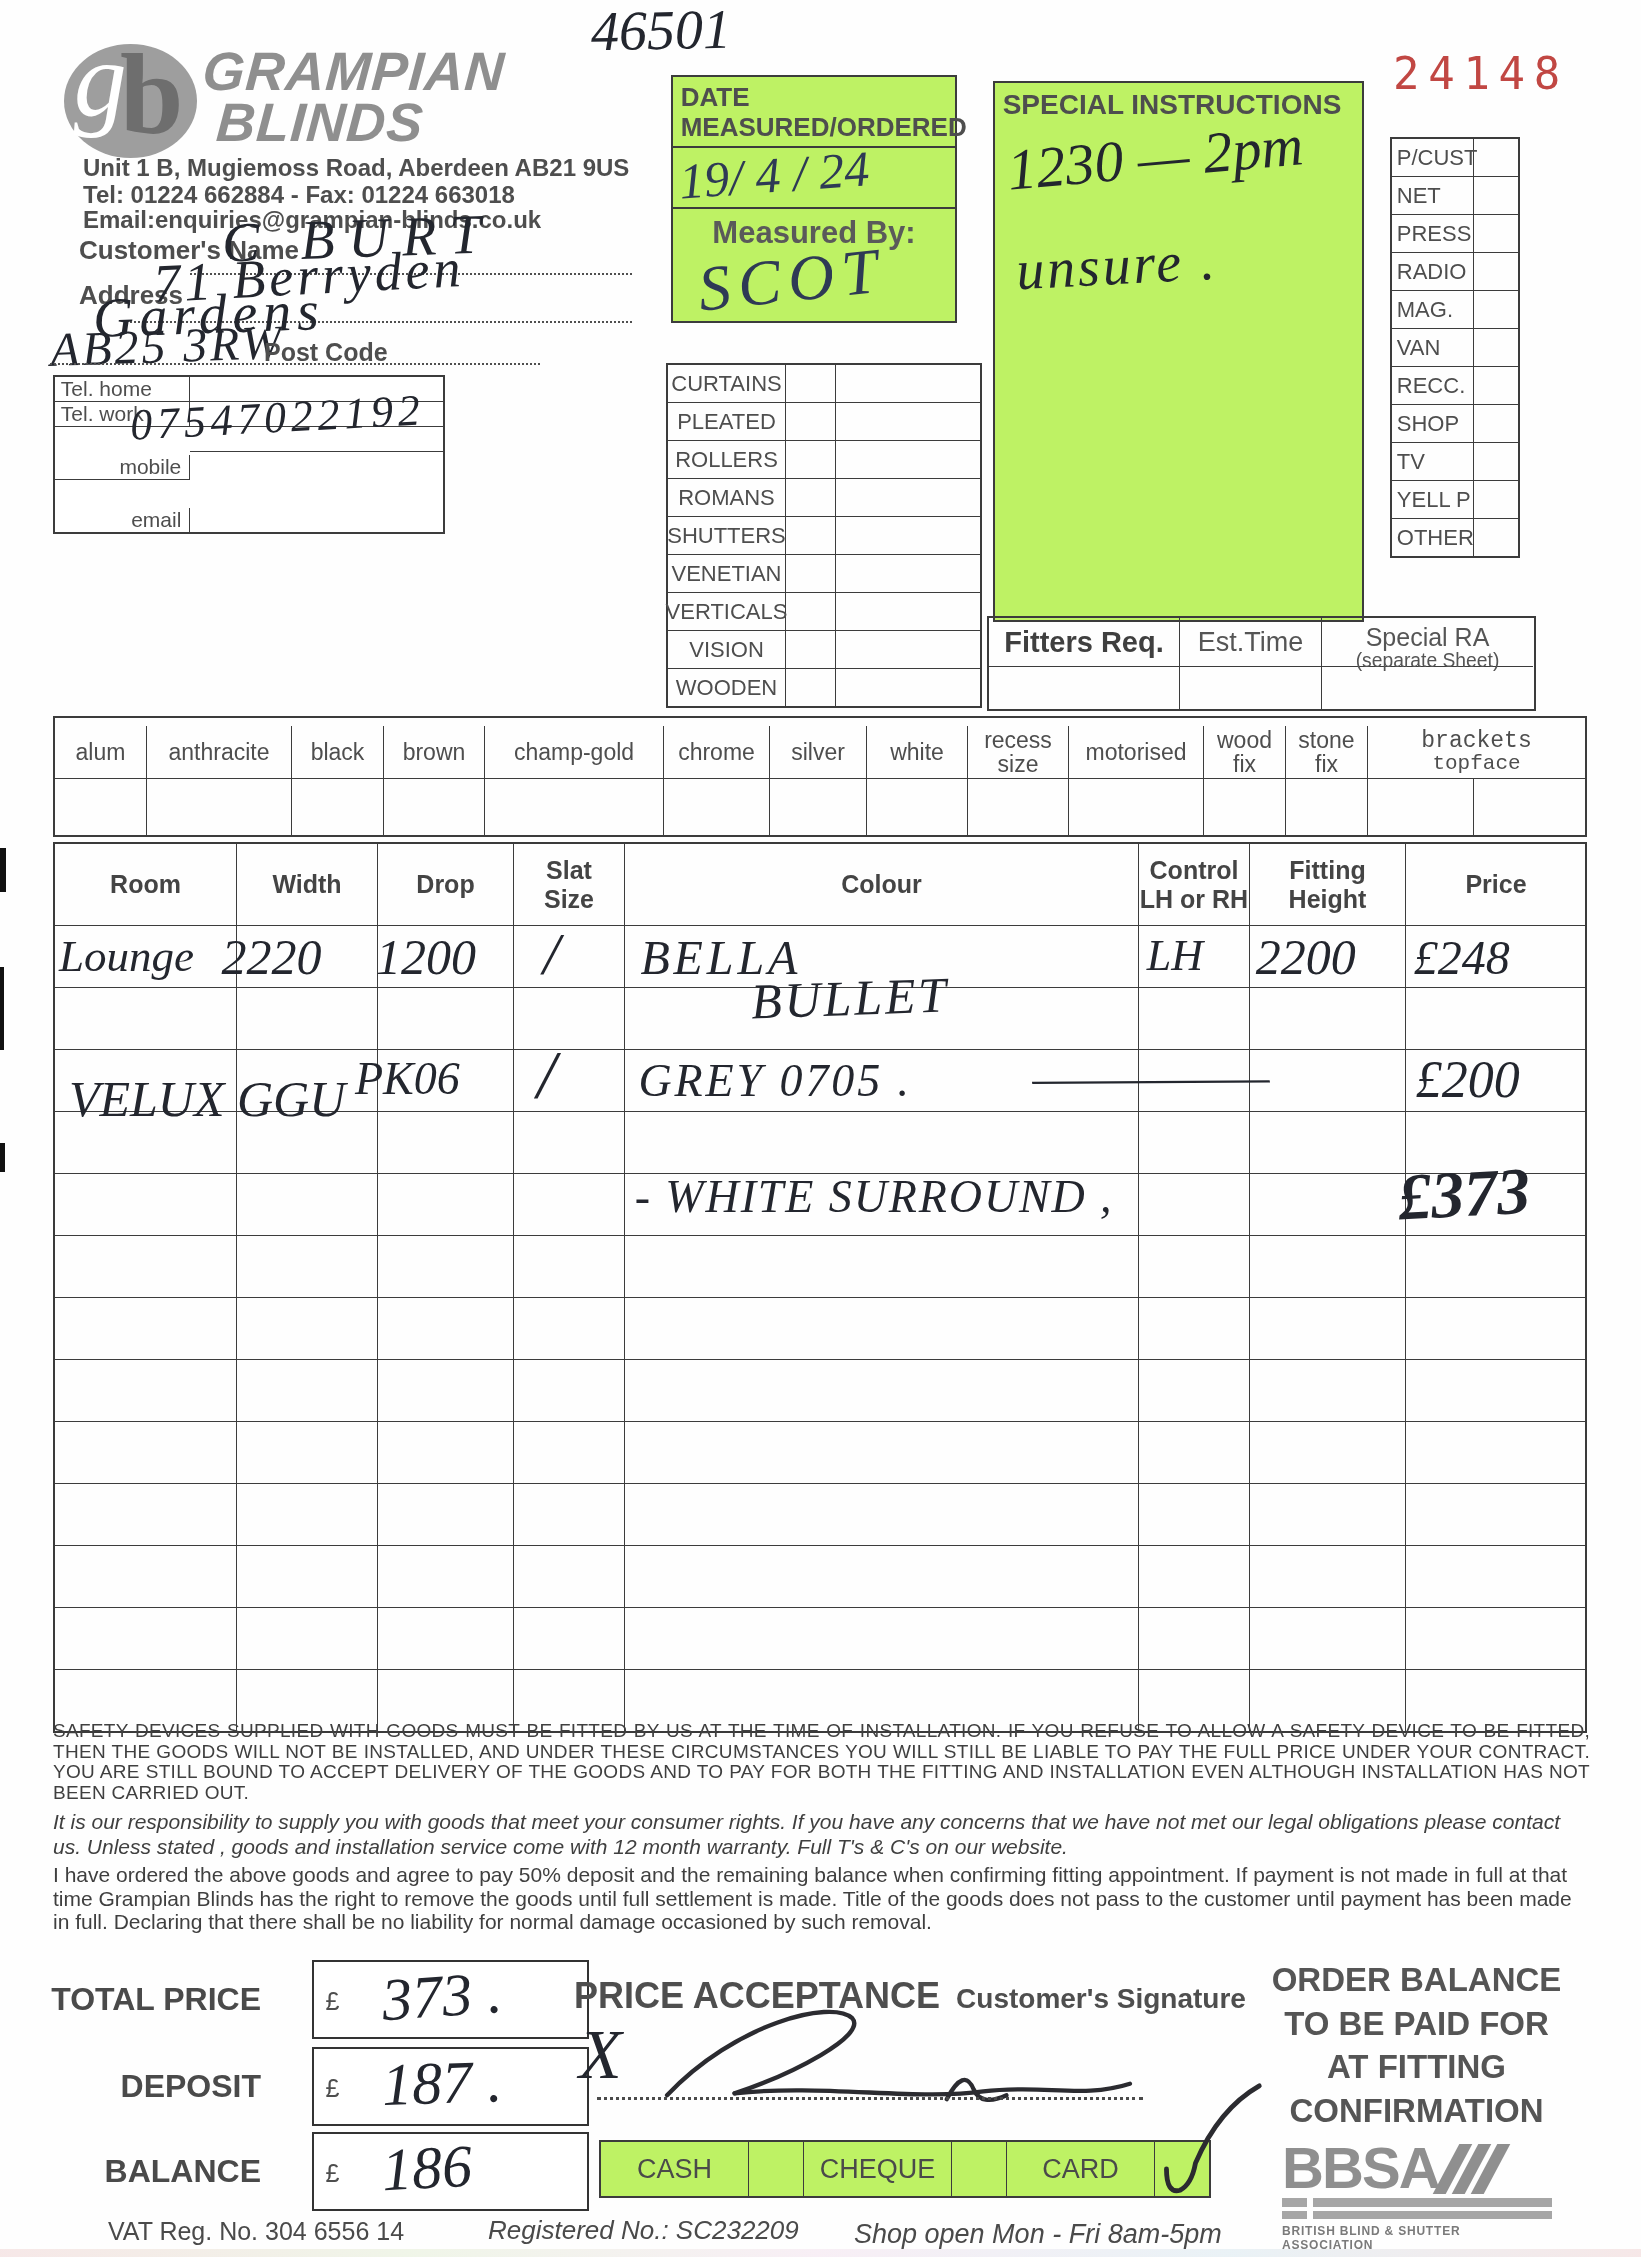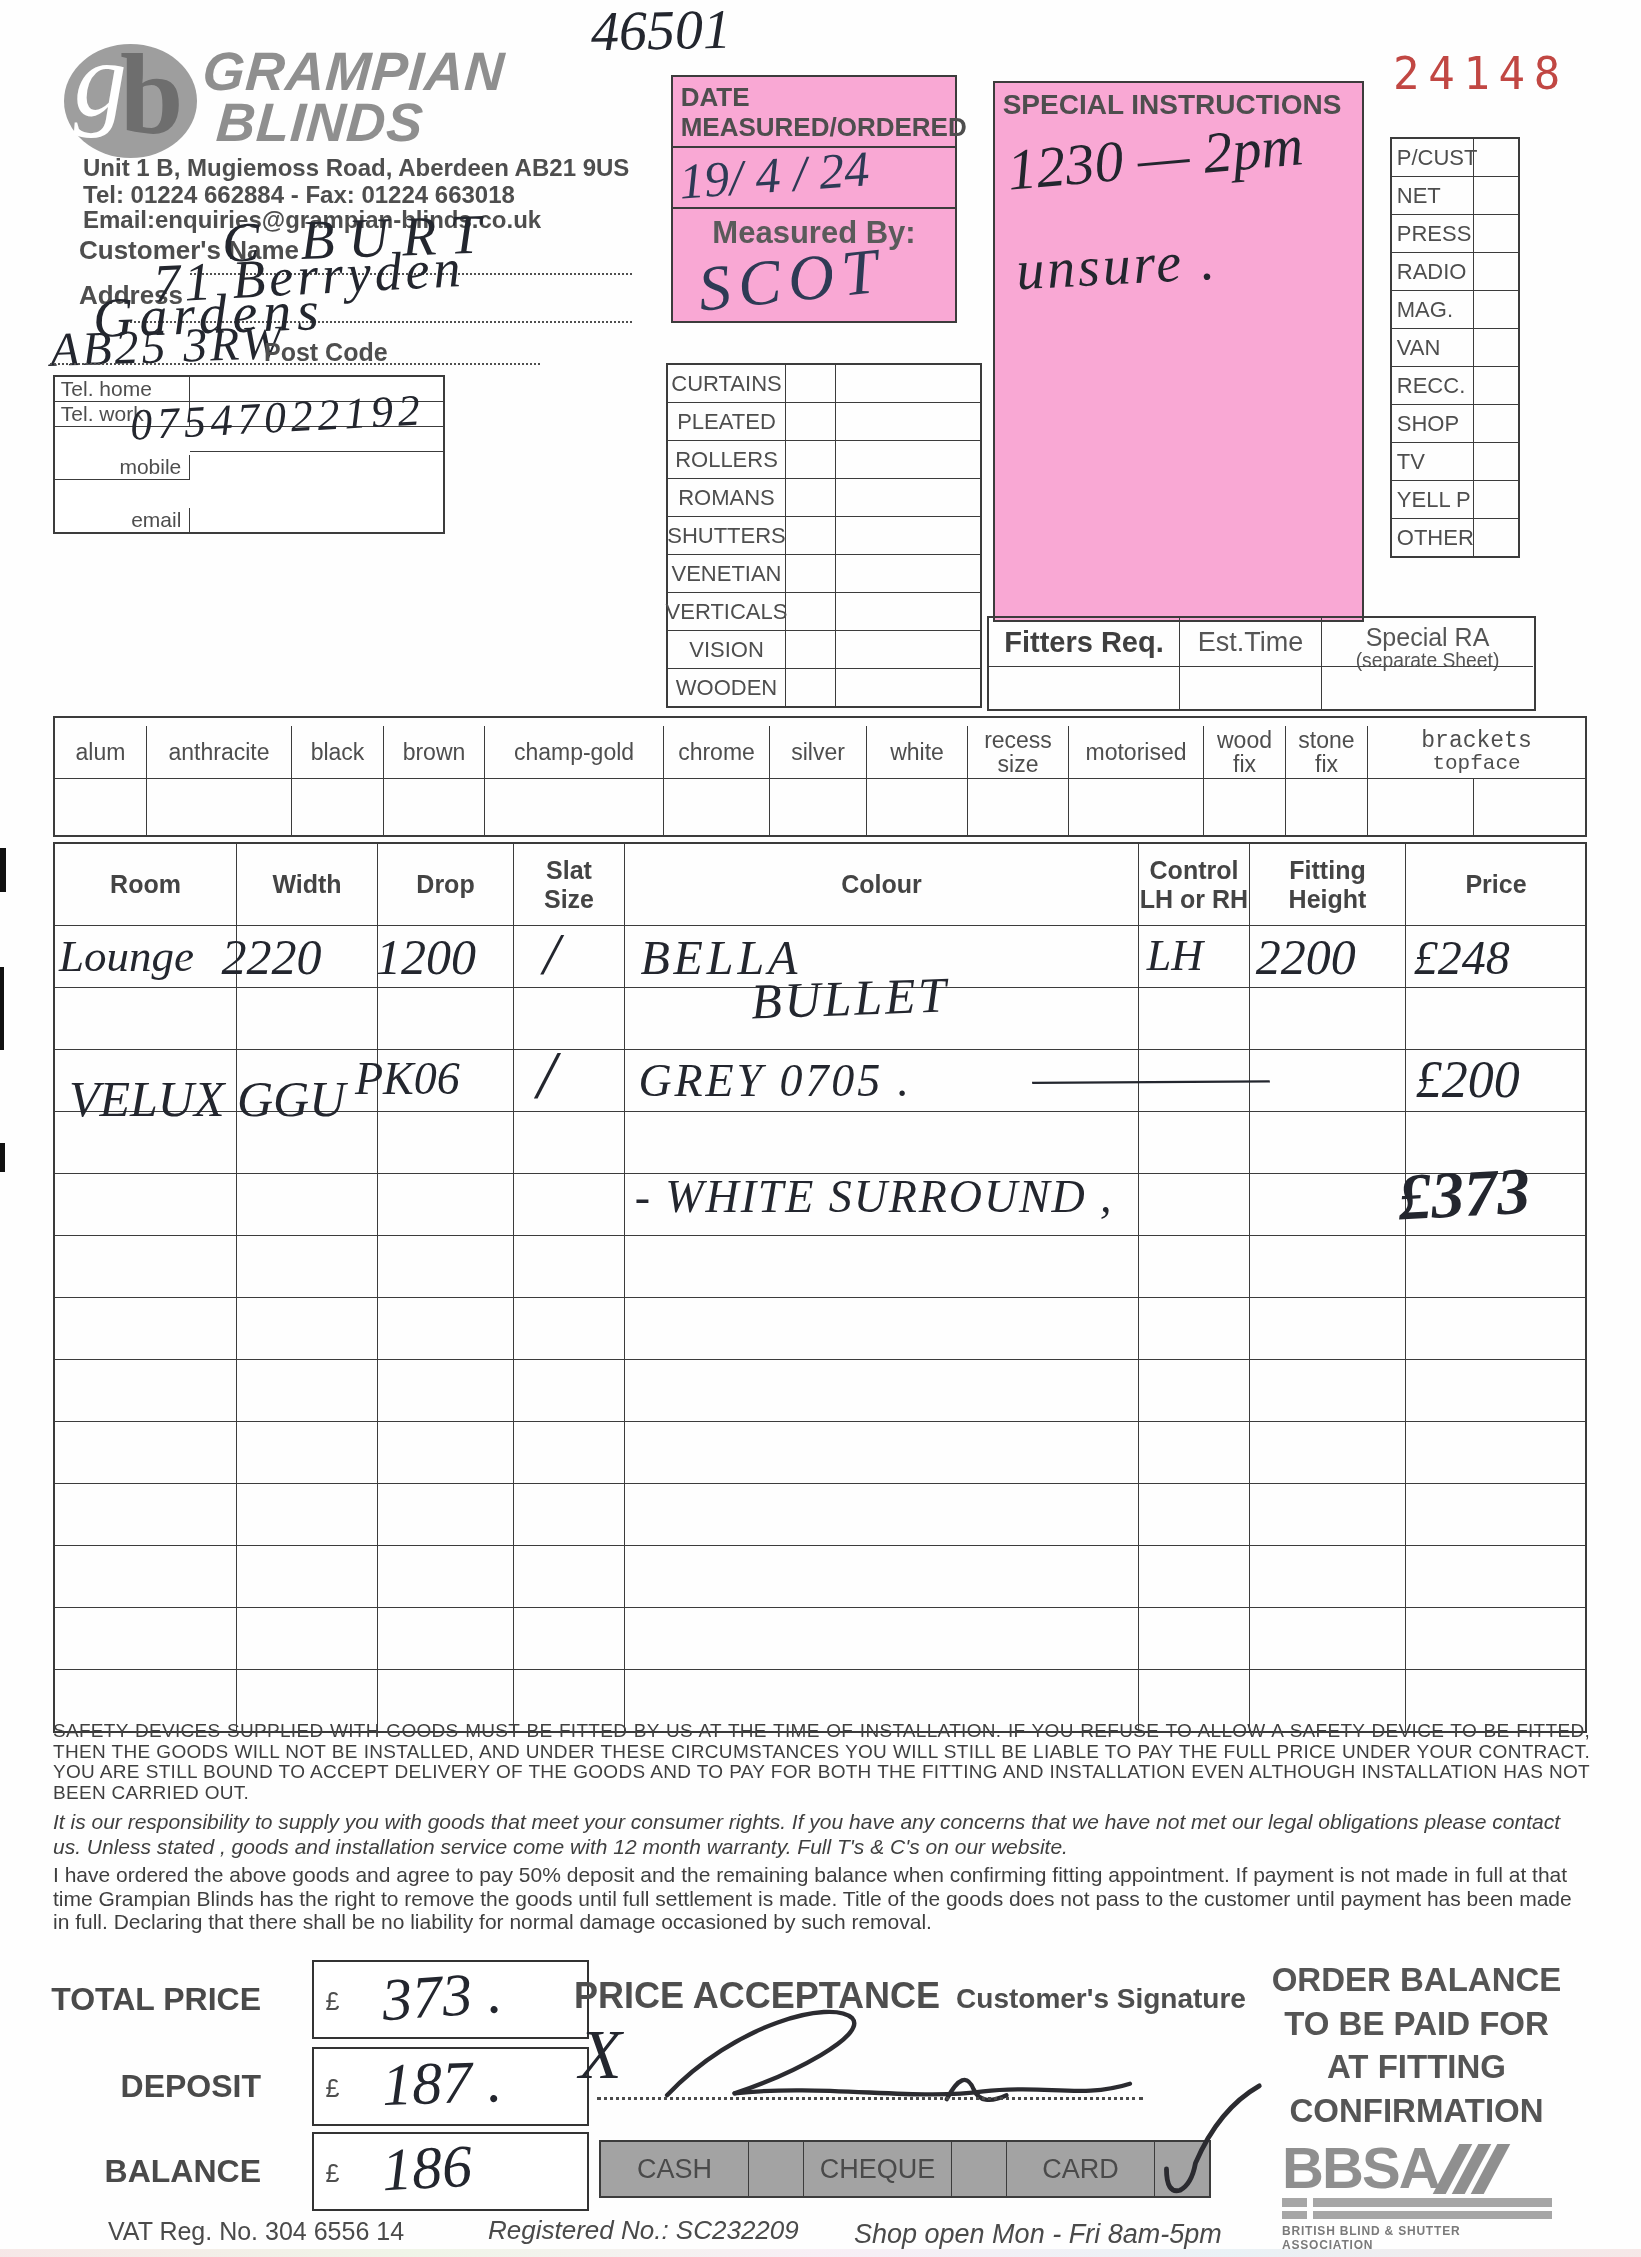--- a/index.html
+++ b/index.html
@@ -5,21 +5,21 @@
   html,body{margin:0;padding:0;background:#e8e8e8;}
   .page{position:relative;width:1641px;height:2257px;background:#fefefe;overflow:hidden;
         font-family:"Liberation Sans",sans-serif;color:#4a4a4a;}
   .abs{position:absolute;}
   .print{font-family:"Liberation Sans",sans-serif;color:#4e4e4e;}
   .b{font-weight:bold;margin-left:23px;}
   .hw{font-family:"Liberation Serif",serif;font-style:italic;color:#23262e;
       white-space:nowrap;line-height:1;}
   .hwblue{color:#2e3a55;}
   .dotted{border-bottom:2.9px dotted #4f4f4f;height:0;}
-  .boxed{border:2.9px solid #3c3c3c;background:#f9a8d4;}
+  .boxed{border:2.9px solid #3c3c3c;background:#bef264;}
 
   
   .logo-oval{position:absolute;left:64px;top:44px;width:133px;height:114px;border-radius:50%;
              background:#9e9e9e;}
   .logo-g{position:absolute;left:9.7px;top:-17.4px;font-family:"Liberation Serif",serif;
           font-size:106px;font-style:italic;color:#ffffff;line-height:1;}
   .logo-b{position:absolute;left:56px;top:-5.8px;font-family:"Liberation Serif",serif;
           font-size:114px;font-weight:bold;color:#6e6e6e;line-height:1;}
   .brand{position:absolute;left:201px;top:46px;font-weight:bold;font-style:italic;
          color:#8f8f8f;font-size:54px;line-height:0.95;letter-spacing:1px;transform:skewX(-4deg);}
@@ -94,21 +94,21 @@
   .legal .p2{font-size:21px;line-height:1.2;font-style:italic;margin-top:5.8px;}
   .legal .p3{font-size:21px;line-height:1.12;margin-top:3.9px;}
 
   
   .tot-label{width:222px;text-align:right;font-size:32px;font-weight:bold;color:#4a4a4a;}
   .tot-box{position:absolute;left:273px;top:-21px;width:273px;height:75px;border:2.9px solid #333;
            background:#fff;}
   .tot-cur{position:absolute;left:11.6px;top:25px;font-size:25px;color:#4e4e4e;}
   .tot-val{position:absolute;left:68px;top:3.9px;font-size:60px;}
 
-  .payrow{left:599px;top:2140px;display:flex;border:2.4px solid #3c3c3c;height:54px;background:#a3a3a3;}
+  .payrow{left:599px;top:2140px;display:flex;border:2.4px solid #3c3c3c;height:54px;background:#bef264;}
   .payrow .plab{width:147px;display:flex;align-items:center;justify-content:center;
                 font-size:27px;color:#4a4a4a;border-right:1.9px solid #3c3c3c;}
   .payrow .pbox{width:54px;border-right:1.9px solid #3c3c3c;position:relative;}
   .payrow .pbox.end{border-right:none;}
 
   .obnote{left:1239px;top:1958px;width:355px;text-align:center;font-size:33px;font-weight:bold;
           color:#555;line-height:1.32;}
 
   
   .bbsa{left:1282px;top:2142px;width:270px;}

